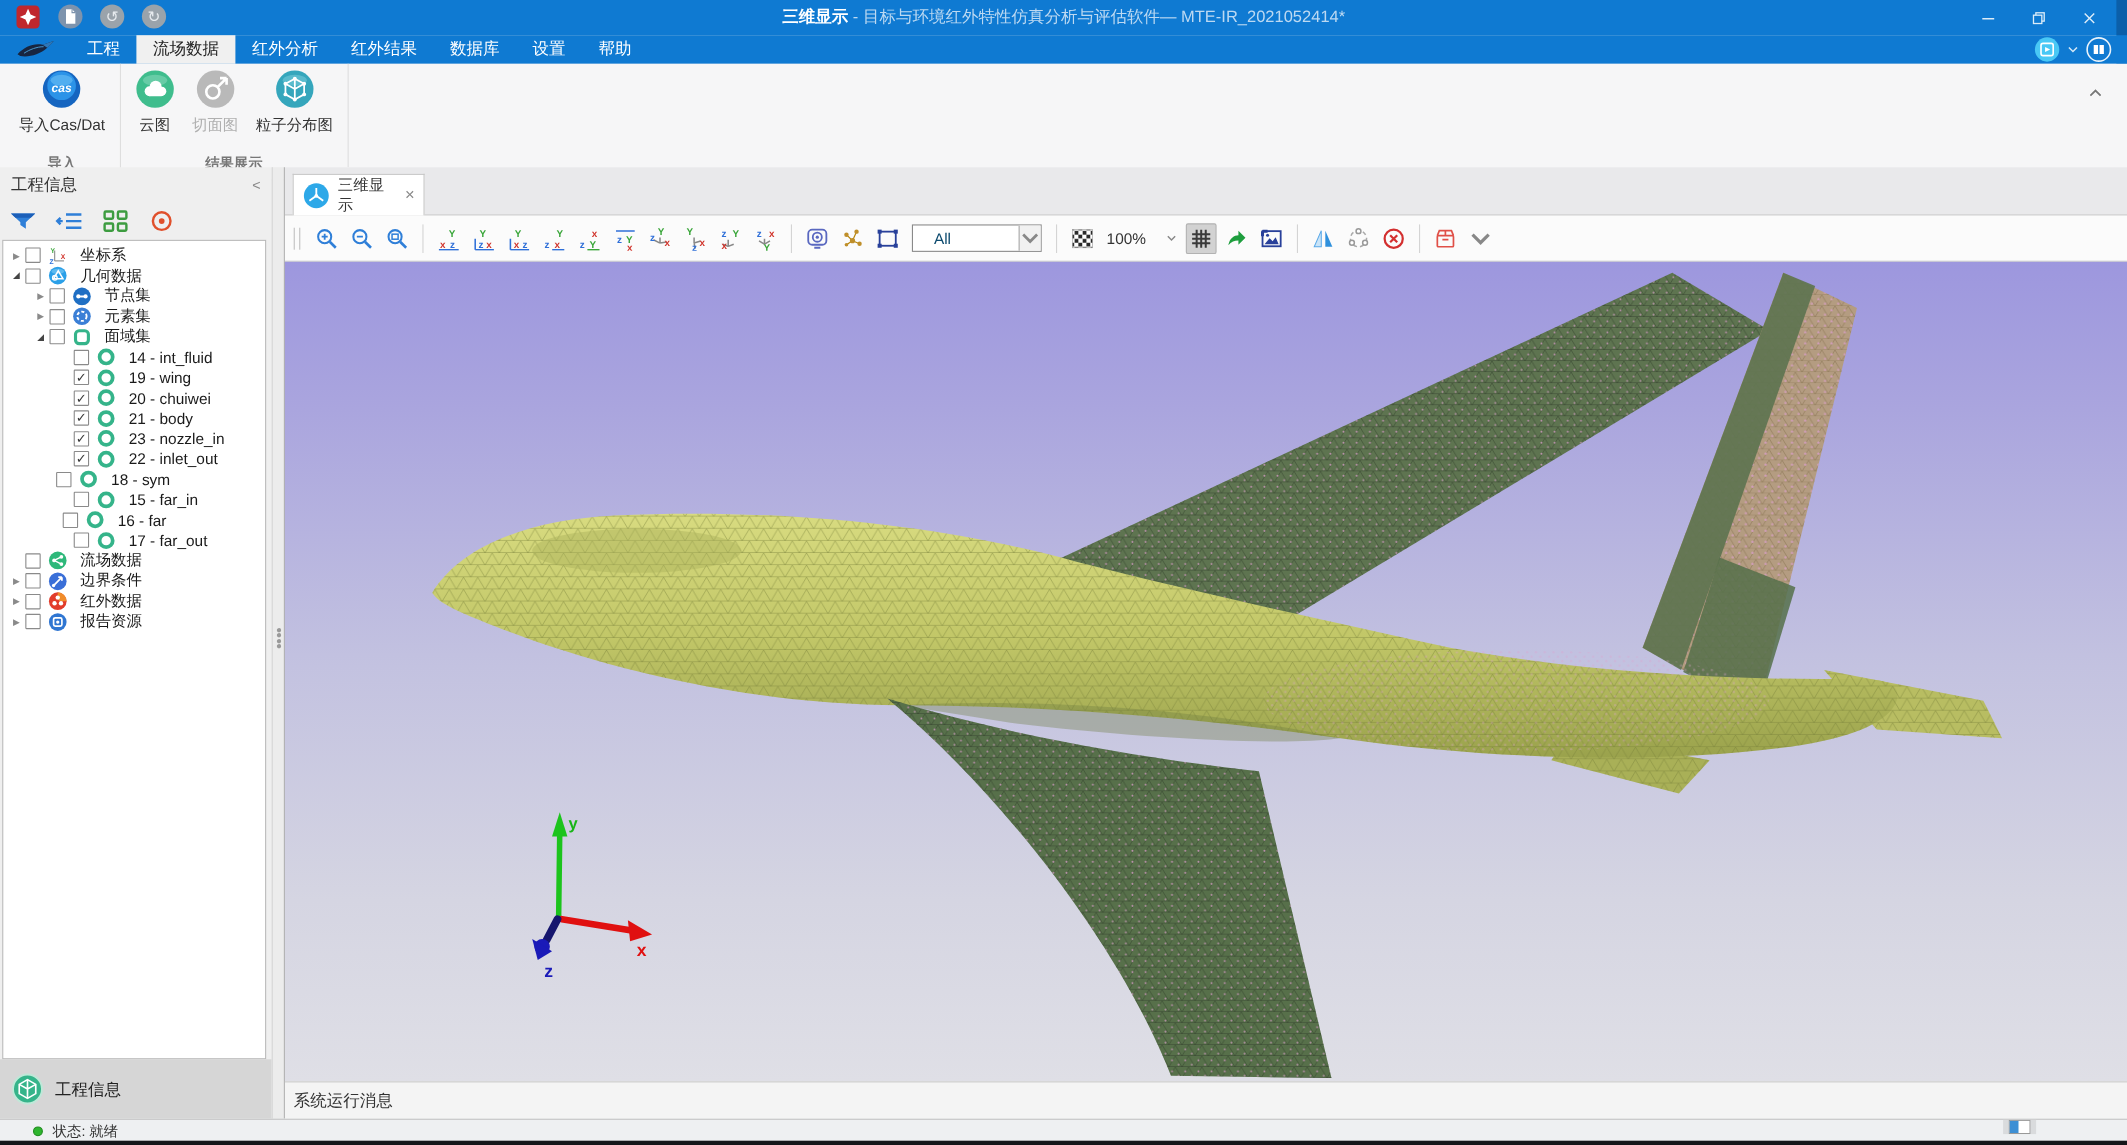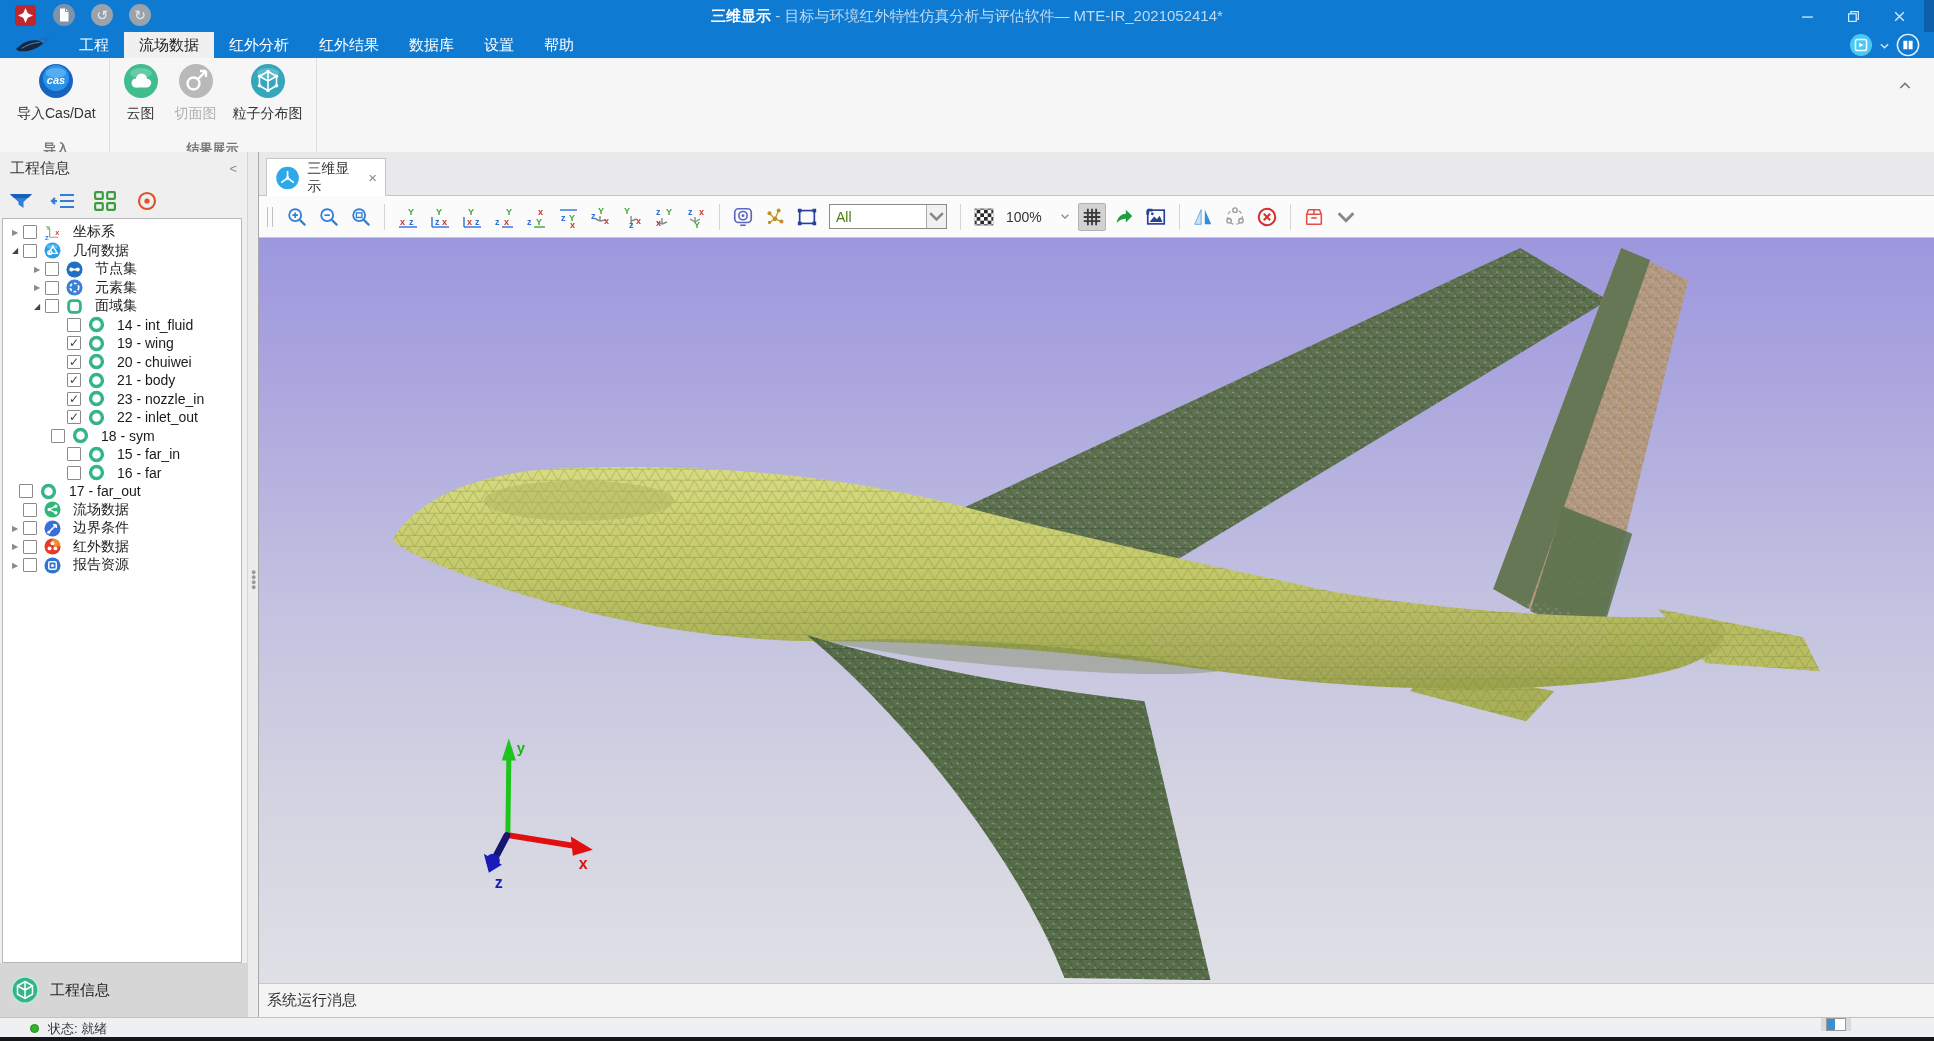--- a/index.html
+++ b/index.html
@@ -72,21 +72,21 @@
   .tab .tabicon svg{width:100%;height:100%;}
   .tab .tlabel{font-size:14px;color:#333;}
   .tab .tclose{margin-left:auto;color:#888;font-size:15px;}
   .vtoolbar{position:absolute;left:0;right:0;top:44px;height:42px;background:#fbfbfb;border-bottom:1px solid #c9c9c9;display:flex;align-items:center;padding-left:8px;gap:4px;}
   .vtb{width:28px;height:28px;display:flex;align-items:center;justify-content:center;border-radius:2px;}
   .vtb svg{width:22px;height:22px;}
   .vtb.active{background:#d2d2d2;border:1px solid #b2b2b2;}
   .vtsep{width:1px;height:26px;background:#d4d4d4;margin:0 5px;flex:none;}
   .vth{width:6px;height:20px;border-left:1px solid #c0c0c0;border-right:1px solid #c0c0c0;margin-right:6px;flex:none;}
   .combo{width:118px;height:25px;border:1px solid #8a8a8a;background:#fff;display:flex;align-items:center;margin:0 4px;}
-  .combo .cval{flex:1;font-size:14px;color:#4d7c0f;padding-left:6px;}
+  .combo .cval{flex:1;font-size:14px;color:#0c4a6e;padding-left:6px;margin-left:13px;}
   .combo .cbtn{width:20px;height:23px;background:#f1f1f1;border-left:1px solid #aaa;display:flex;align-items:center;justify-content:center;}
   .zoomlvl{display:flex;align-items:center;gap:18px;padding:0 4px;font-size:14px;color:#333;}
   .caret{width:10px;height:7px;display:inline-block;}
   .caret svg{width:10px;height:7px;display:block;}
 
   .viewport{position:absolute;left:0;right:0;top:86px;bottom:34px;background:linear-gradient(180deg,#9d97de 0%,#aaa5de 18%,#c2c1e0 48%,#d5d5e2 78%,#dfdfe6 100%);}
   .viewport svg.scene{position:absolute;left:0;top:0;width:100%;height:100%;}
   .msgbar{position:absolute;left:0;right:0;bottom:0;height:34px;background:#f4f4f4;border-top:1px solid #c9c9c9;display:flex;align-items:center;padding-left:8px;font-size:15px;color:#333;}
 
   
@@ -381,29 +381,29 @@
           <span>18 - sym</span>
         </div>
         <div class="trow" style="padding-left:48px">
           <span class="texp"></span>
           <span class="tcb"></span>
           <span class="ticon"><svg viewBox="0 0 18 18">
               <circle cx="9" cy="9" r="6.3" fill="#fff" stroke="#35b48a" stroke-width="3.6"></circle>
             </svg></span>
           <span>15 - far_in</span>
         </div>
+        <div class="trow" style="padding-left:38px">
+          <span class="texp"></span>
+          <span class="tcb"></span>
+          <span class="ticon"><svg viewBox="0 0 18 18">
+              <circle cx="9" cy="9" r="6.3" fill="#fff" stroke="#35b48a" stroke-width="3.6"></circle>
+            </svg></span>
+          <span>16 - far</span>
+        </div>
         <div class="trow" style="padding-left:48px">
-          <span class="texp"></span>
-          <span class="tcb"></span>
-          <span class="ticon"><svg viewBox="0 0 18 18">
-              <circle cx="9" cy="9" r="6.3" fill="#fff" stroke="#35b48a" stroke-width="3.6"></circle>
-            </svg></span>
-          <span>16 - far</span>
-        </div>
-        <div class="trow" style="">
           <span class="texp"></span>
           <span class="tcb"></span>
           <span class="ticon"><svg viewBox="0 0 18 18">
               <circle cx="9" cy="9" r="6.3" fill="#fff" stroke="#35b48a" stroke-width="3.6"></circle>
             </svg></span>
           <span>17 - far_out</span>
         </div>
         <div class="trow" style="padding-left:4px">
           <span class="texp"></span>
           <span class="tcb"></span>

